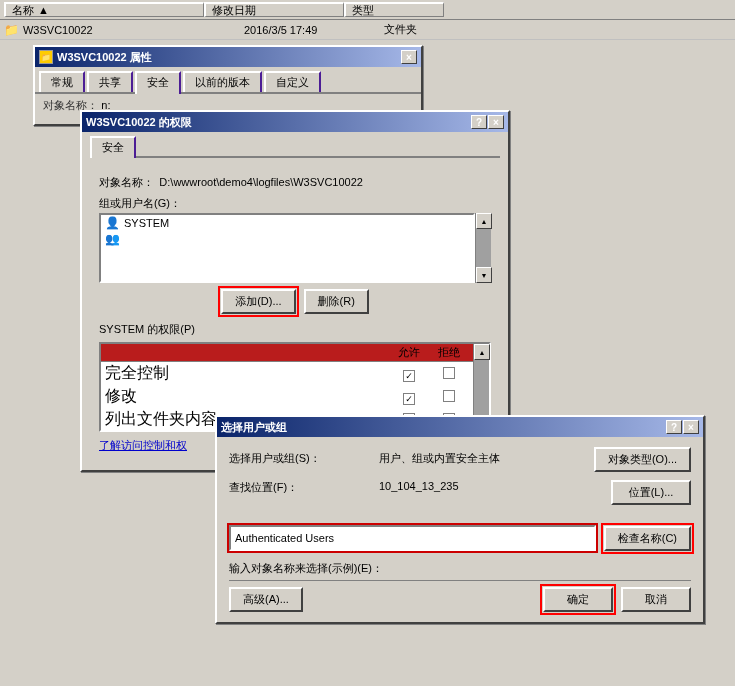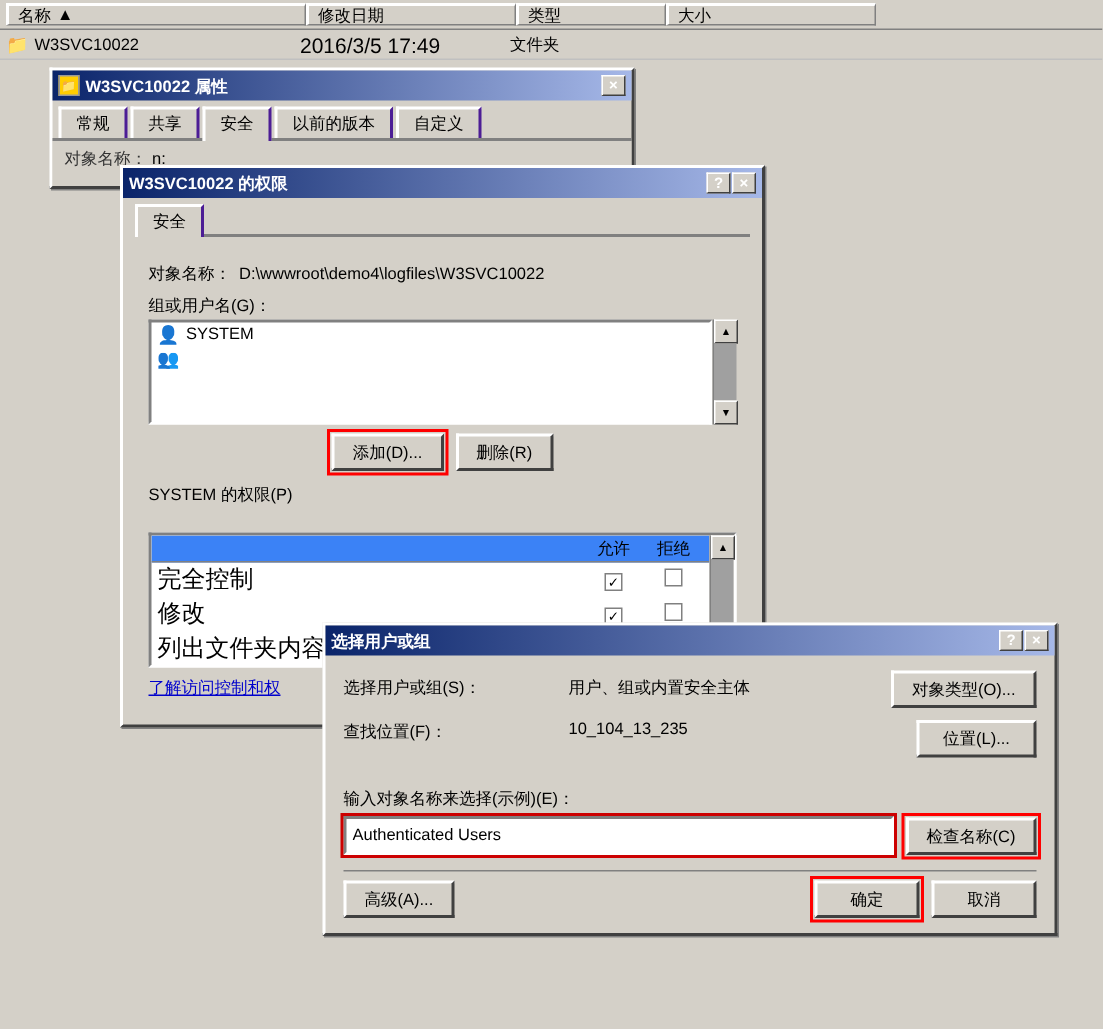--- a/index.html
+++ b/index.html
@@ -272,31 +272,28 @@
     <div class="col-header" style="width:200px; display:flex; align-items:center;">
       <span>名称</span>
       <span style="margin-left:4px;">▲</span>
     </div>
     <div class="col-header" style="width:140px; display:flex; align-items:center;">
       <span>修改日期</span>
     </div>
     <div class="col-header" style="width:100px; display:flex; align-items:center;">
       <span>类型</span>
     </div>
-    <div class="col-header" style="width:140px; display:flex; align-items:center;">
-      <span>大小</span>
-    </div>
   </div>
 
   <div style="position:absolute; top:20px; left:0; width:735px; display:flex; background:#d4d0c8; padding:1px 0; height:20px; align-items:center; border-bottom:1px solid #c0c0c0;">
     <div style="width:200px; display:flex; align-items:center; gap:4px; padding-left:4px;">
       <span style="font-size:12px;">📁</span>
       <span style="font-size:11px;">W3SVC10022</span>
     </div>
-    <div style="width:140px; font-size:14px;">2016/3/5 17:49</div>
+    <div style="width:140px; font-size:11px;margin-left:44px;">2016/3/5 17:49</div>
     <div style="width:100px; font-size:11px;">文件夹</div>
   </div>
 </div>
 
 <div class="win-dialog" style="top:45px; left:33px; width:390px; z-index:2;">
   <div class="win-titlebar">
     <div class="win-titlebar-left">
       <div class="win-titlebar-icon">
         <span style="font-size:8px;">📁</span>
       </div>
@@ -358,25 +355,25 @@
         <div class="scroll-track"></div>
         <div class="scroll-arrow">▼</div>
       </div>
     </div>
 
     <div style="display:flex; justify-content:center; gap:8px; margin-bottom:8px;">
       <button class="win-button highlighted">添加(D)...</button>
       <button class="win-button">删除(R)</button>
     </div>
 
-    <div class="label-text" style="margin-bottom:18px;">SYSTEM 的权限(P)</div>
+    <div class="label-text" style="margin-bottom:5px;">SYSTEM 的权限(P)</div>
     <div style="display:flex; border-top:2px solid #808080; border-left:2px solid #808080; border-right:2px solid #ffffff; border-bottom:2px solid #ffffff; background:white; height:90px;">
       <div style="flex:1; overflow:hidden;">
 
-        <div style="display:flex; background:#3b82f6; border-bottom:1px solid #808080; padding:1px 4px;">
+        <div style="display:flex; background:#b91c1c; border-bottom:1px solid #808080; padding:1px 4px;">
           <div style="flex:1; font-size:11px;"></div>
           <div style="width:40px; text-align:center; font-size:11px;">允许</div>
           <div style="width:40px; text-align:center; font-size:11px;">拒绝</div>
         </div>
 
         <div class="permissions-row" style="padding:1px 4px;">
           <span style="flex:1;">完全控制</span>
           <div style="width:40px; text-align:center;"><div class="checkbox checked"></div></div>
           <div style="width:40px; text-align:center;"><div class="checkbox"></div></div>
         </div>
@@ -428,29 +425,29 @@
       <span class="label-text" style="flex:1;">用户、组或内置安全主体</span>
       <button class="win-button" style="white-space:nowrap; min-width:80px;">对象类型(O)...</button>
     </div>
 
     <div style="display:flex; align-items:flex-start; margin-bottom:20px;">
       <span class="label-text" style="width:150px;">查找位置(F)：</span>
       <span class="label-text" style="flex:1;">10_104_13_235</span>
       <button class="win-button" style="white-space:nowrap; min-width:80px;">位置(L)...</button>
     </div>
 
-    <div style="margin-bottom:4px;">
-      <span class="label-text">输入对象名称来选择(示例)(E)：</span>
-    </div>
-
     <div style="display:flex; align-items:center; gap:8px; margin-bottom:10px;">
       <div class="input-field red-border" style="flex:1; height:26px; display:flex; align-items:center;">
         <input type="text" style="border: none; outline: none; background: transparent; font-size: 11px; font-family: SimSun, Arial, sans-serif; width: 100%;" value="Authenticated Users">
       </div>
       <button class="win-button highlighted" style="white-space:nowrap;">检查名称(C)</button>
+    </div>
+
+    <div style="margin-bottom:4px;">
+      <span class="label-text">输入对象名称来选择(示例)(E)：</span>
     </div>
 
     <hr class="divider">
 
     <div style="display:flex; justify-content:space-between; align-items:center; margin-top:6px;">
       <button class="win-button">高级(A)...</button>
       <div style="display:flex; gap:8px;">
         <button class="win-button highlighted" style="min-width:70px;">确定</button>
         <button class="win-button" style="min-width:70px;">取消</button>
       </div>

